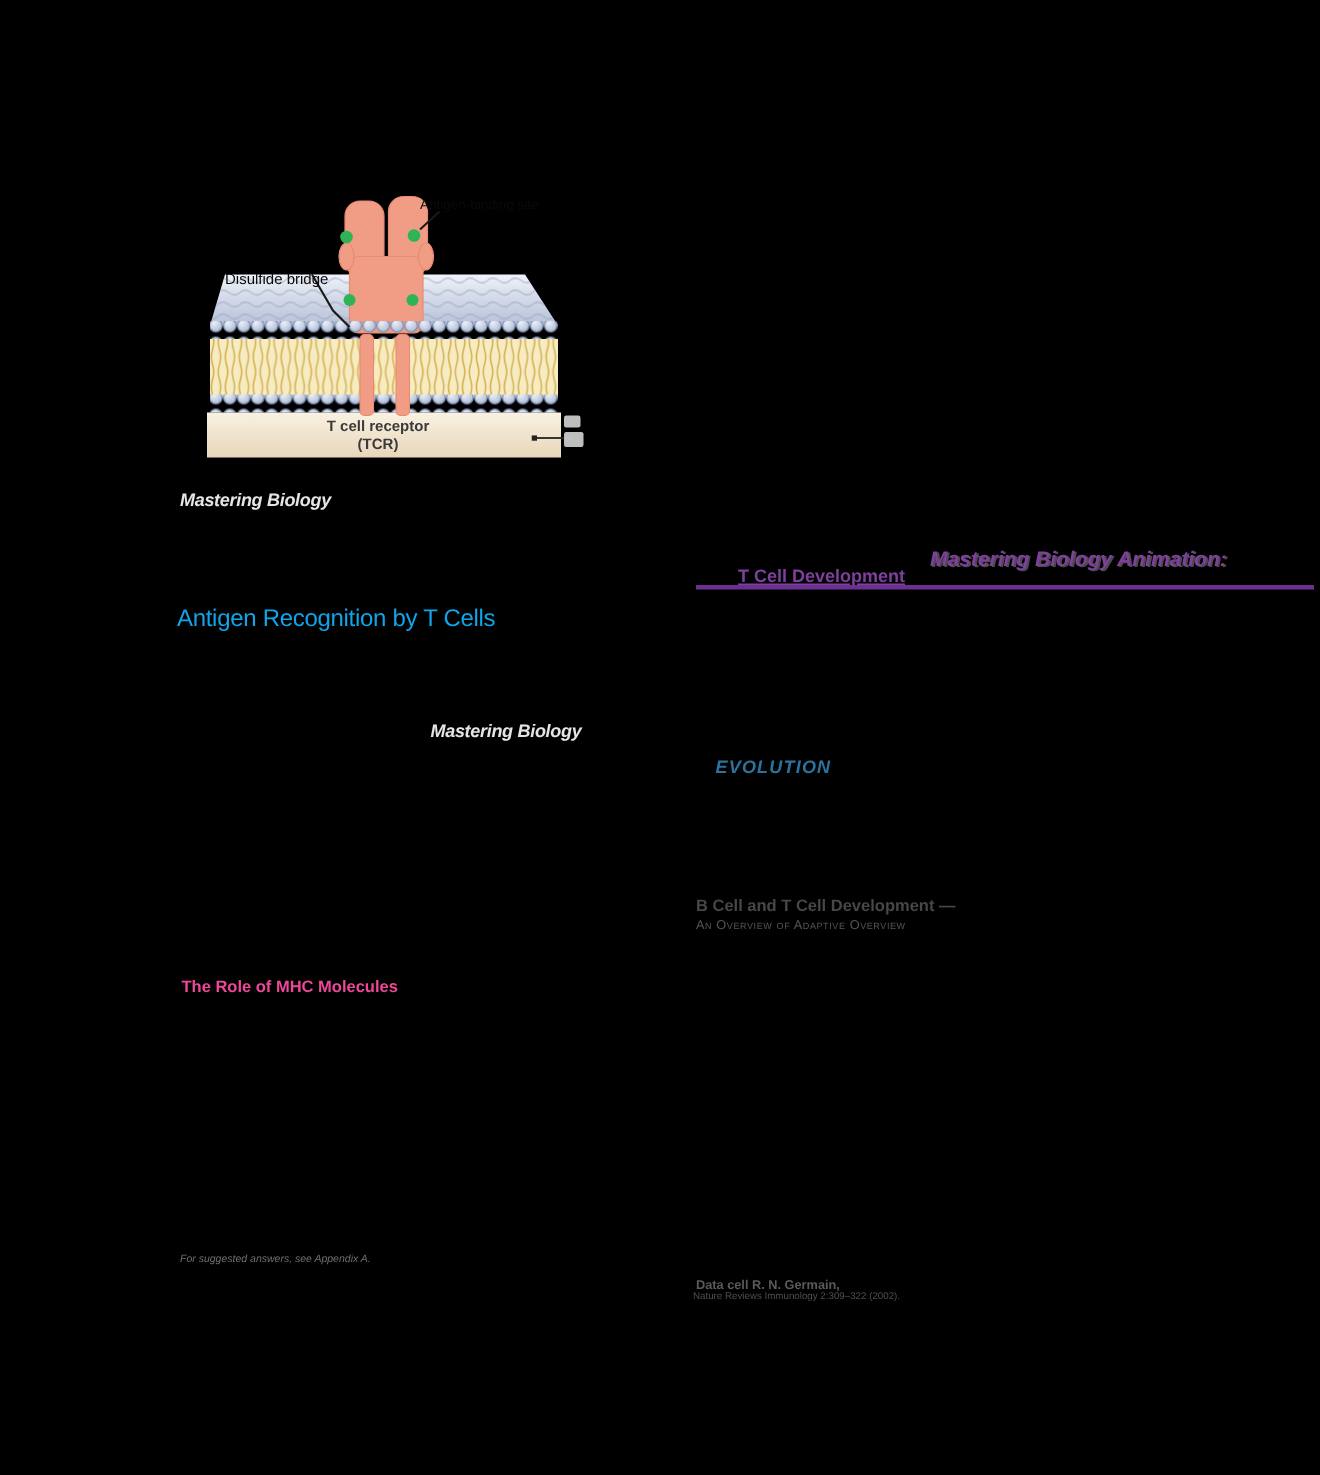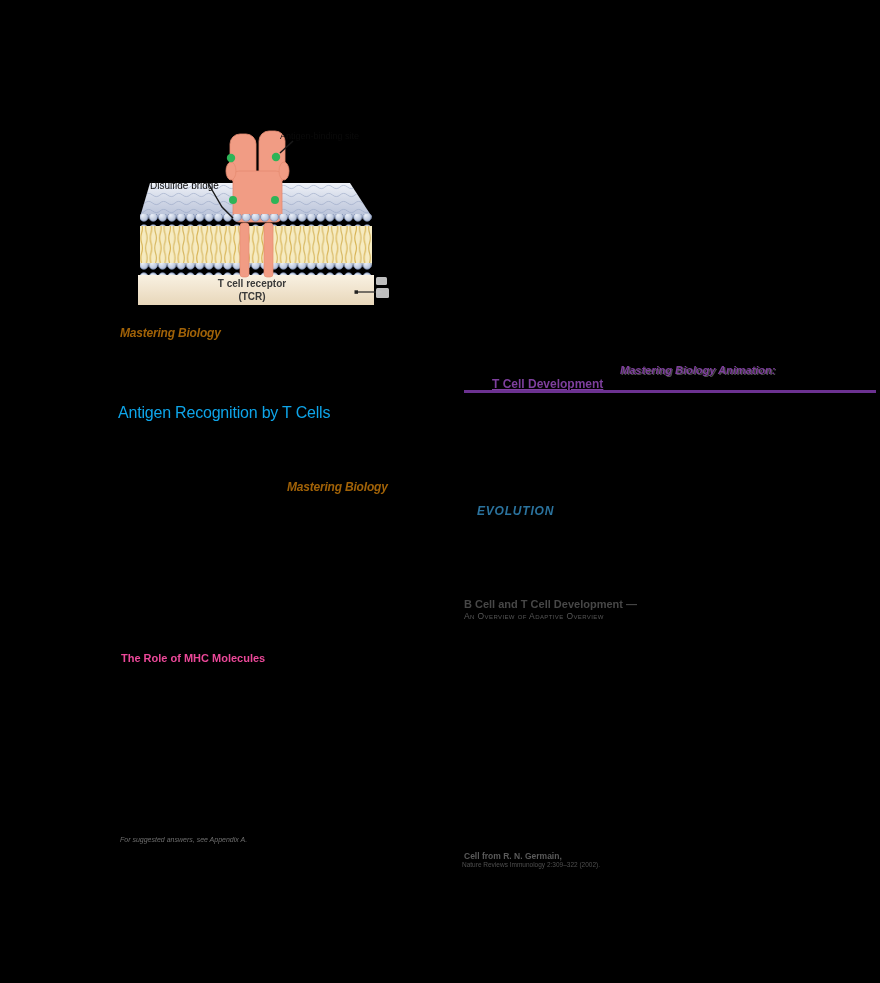--- a/index.html
+++ b/index.html
@@ -7,28 +7,28 @@
     width:880px;height:983px;
     background:#000000;
     position:relative;
     overflow:hidden;
     font-family:"Liberation Sans", sans-serif;
   }
   .abs{position:absolute;}
   
   .mb-link-orange{
     font-size:12px;font-weight:bold;font-style:italic;
-    color:#a16207;letter-spacing:-0.2px;white-space:nowrap;text-align:right;
+    color:#e5e5e5;letter-spacing:-0.2px;white-space:nowrap;text-align:right;
   }
   .heading-left{
     font-size:16px;font-weight:normal;color:#0ea5e9;
     letter-spacing:-0.2px;white-space:nowrap;
   }
   .purple-label{
-    font-size:11px;font-weight:bold;font-style:italic;color:#7E3F9D;
+    font-size:14px;font-weight:bold;font-style:italic;color:#7E3F9D;
     white-space:nowrap;
     text-shadow:1.3px 1.3px 0 rgba(88,88,88,0.85);
   }
   .purple-link{
     font-size:12px;font-weight:bold;color:#7E3F9D;
     text-decoration:underline;white-space:nowrap;
   }
   .purple-rule{
     background:#6B3190;height:3px;
   }
@@ -158,15 +158,15 @@
 <a class="abs purple-link" style="left:492px;top:377px;">T Cell Development</a>
 
 <div class="abs purple-rule" style="left:464px;top:390px;width:412px;"></div>
 
 <div class="abs evolution-tag" style="left:477px;top:504px;">EVOLUTION</div>
 
 <div class="abs heading-right" style="left:464px;top:598px;">B Cell and T Cell Development —</div>
 
 <div class="abs subheading-right" style="left:464px;top:611px;">An Overview of Adaptive Overview</div>
 
-<div class="abs credit-bold" style="left:464px;top:851px;">Cell from R. N. Germain,</div>
+<div class="abs credit-bold" style="left:464px;top:851px;">Data cell R. N. Germain,</div>
 
 <div class="abs credit-detail" style="left:462px;top:861px;">Nature Reviews Immunology 2:309–322 (2002).</div>
 
 </body></html>

